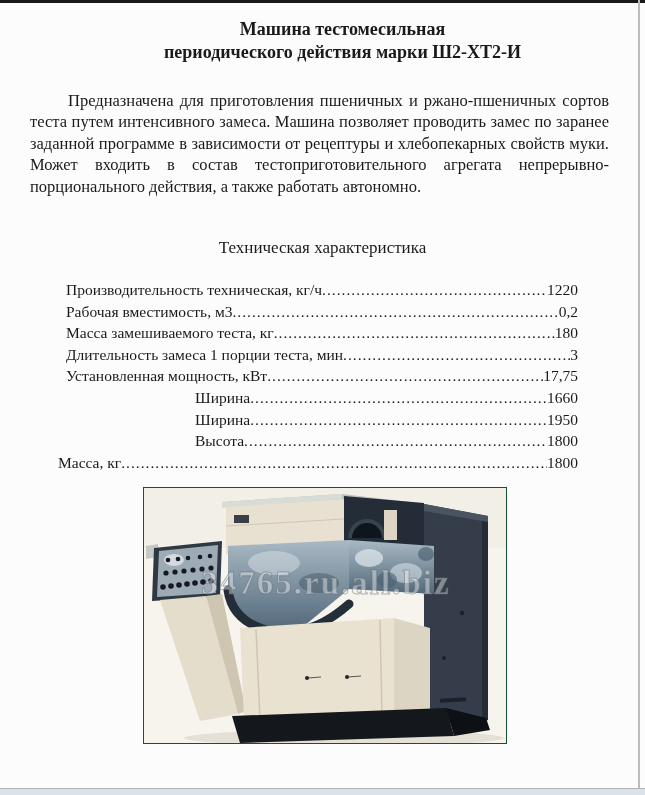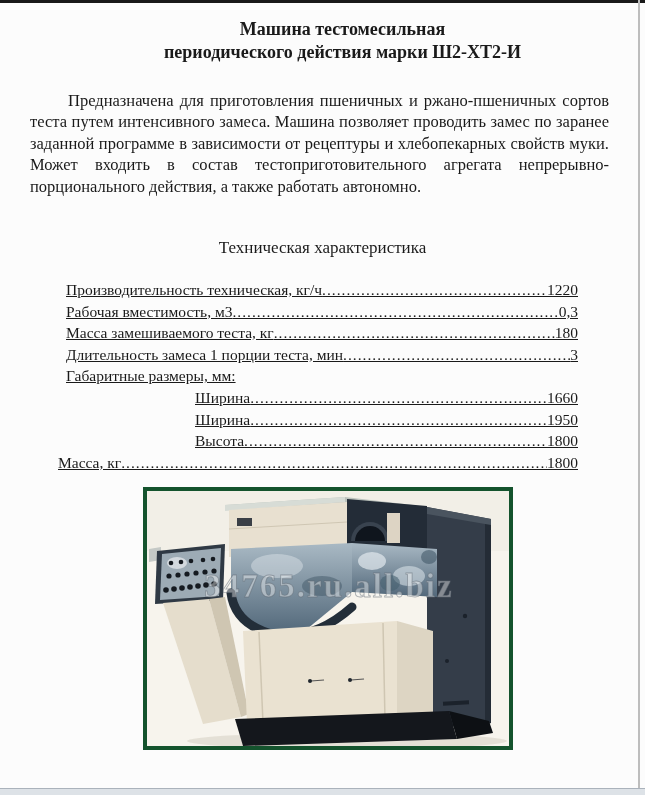--- a/index.html
+++ b/index.html
@@ -13,32 +13,32 @@
   .bottom-strip{position:absolute;left:0;bottom:0;width:100%;height:6px;background:#dde2e7;border-top:1px solid #aab2bb;}
   .doc-title{margin-top:15px;text-align:center;font-weight:bold;font-size:18px;line-height:23px;padding-left:40px;}
   .intro{margin:26px 36px 0 30px;font-size:16.5px;line-height:21.4px;text-align:justify;text-indent:38px;}
   .misspell{
     text-decoration-style:wavy;
     text-decoration-color:#b25050;
     text-decoration-thickness:1px;
     text-underline-offset:3px;
   }
   .section-heading{margin-top:40px;text-align:center;font-size:17px;font-weight:normal;line-height:22px;}
-  .spec-list{margin:20px 0 12px 58px;width:520px;font-size:15.5px;text-decoration:underline;}
+  .spec-list{margin:20px 0 12px 58px;width:520px;font-size:15.5px;}
   .spec-row{display:flex;align-items:baseline;line-height:21.6px;padding-left:8px;}
   .sub-row{padding-left:137px;}
   .left-row{padding-left:0;}
   .spec-label{white-space:nowrap;}
   .spec-leader{flex:1;overflow:hidden;white-space:nowrap;letter-spacing:1px;color:#1a1a1a;}
   .spec-leader::after{content:"....................................................................................................................................................";}
   .group-row .spec-leader::after{content:none;}
   .spec-value{white-space:nowrap;}
   .photo-frame{
     margin:14px 16px 0 143px;width:362px;height:255px;
-    border:4px solid #14532d;background:#5eead4;position:relative;
+    border:1px solid #14532d;background:#5eead4;position:relative;
   }
   .photo-frame svg{display:block;}
 </style>
 </head>
 <body>
 
 <div class="top-border"></div>
 
 <div class="doc-title">
   <div>Машина тестомесильная</div>
@@ -51,36 +51,36 @@
 
 <div class="spec-list">
   <div class="spec-row">
     <span class="spec-label">Производительность техническая, кг/ч</span>
       <span class="spec-leader"></span>
       <span class="spec-value">1220</span>
   </div>
   <div class="spec-row">
     <span class="spec-label">Рабочая вместимость, м3</span>
       <span class="spec-leader"></span>
-      <span class="spec-value">0,3</span>
+      <span class="spec-value">0,2</span>
   </div>
   <div class="spec-row">
     <span class="spec-label">Масса замешиваемого теста, кг</span>
       <span class="spec-leader"></span>
       <span class="spec-value">180</span>
   </div>
   <div class="spec-row">
     <span class="spec-label">Длительность замеса 1 порции теста, мин</span>
       <span class="spec-leader"></span>
       <span class="spec-value">3</span>
   </div>
-  <div class="spec-row group-row">
-    <span class="spec-label">Габаритные размеры, мм:</span>
+  <div class="spec-row">
+    <span class="spec-label">Установленная мощность, кВт</span>
       <span class="spec-leader"></span>
-      <span class="spec-value"></span>
+      <span class="spec-value">17,75</span>
   </div>
   <div class="spec-row sub-row">
     <span class="spec-label">Ширина</span>
       <span class="spec-leader"></span>
       <span class="spec-value">1660</span>
   </div>
   <div class="spec-row sub-row">
     <span class="spec-label">Ширина</span>
       <span class="spec-leader"></span>
       <span class="spec-value">1950</span>

